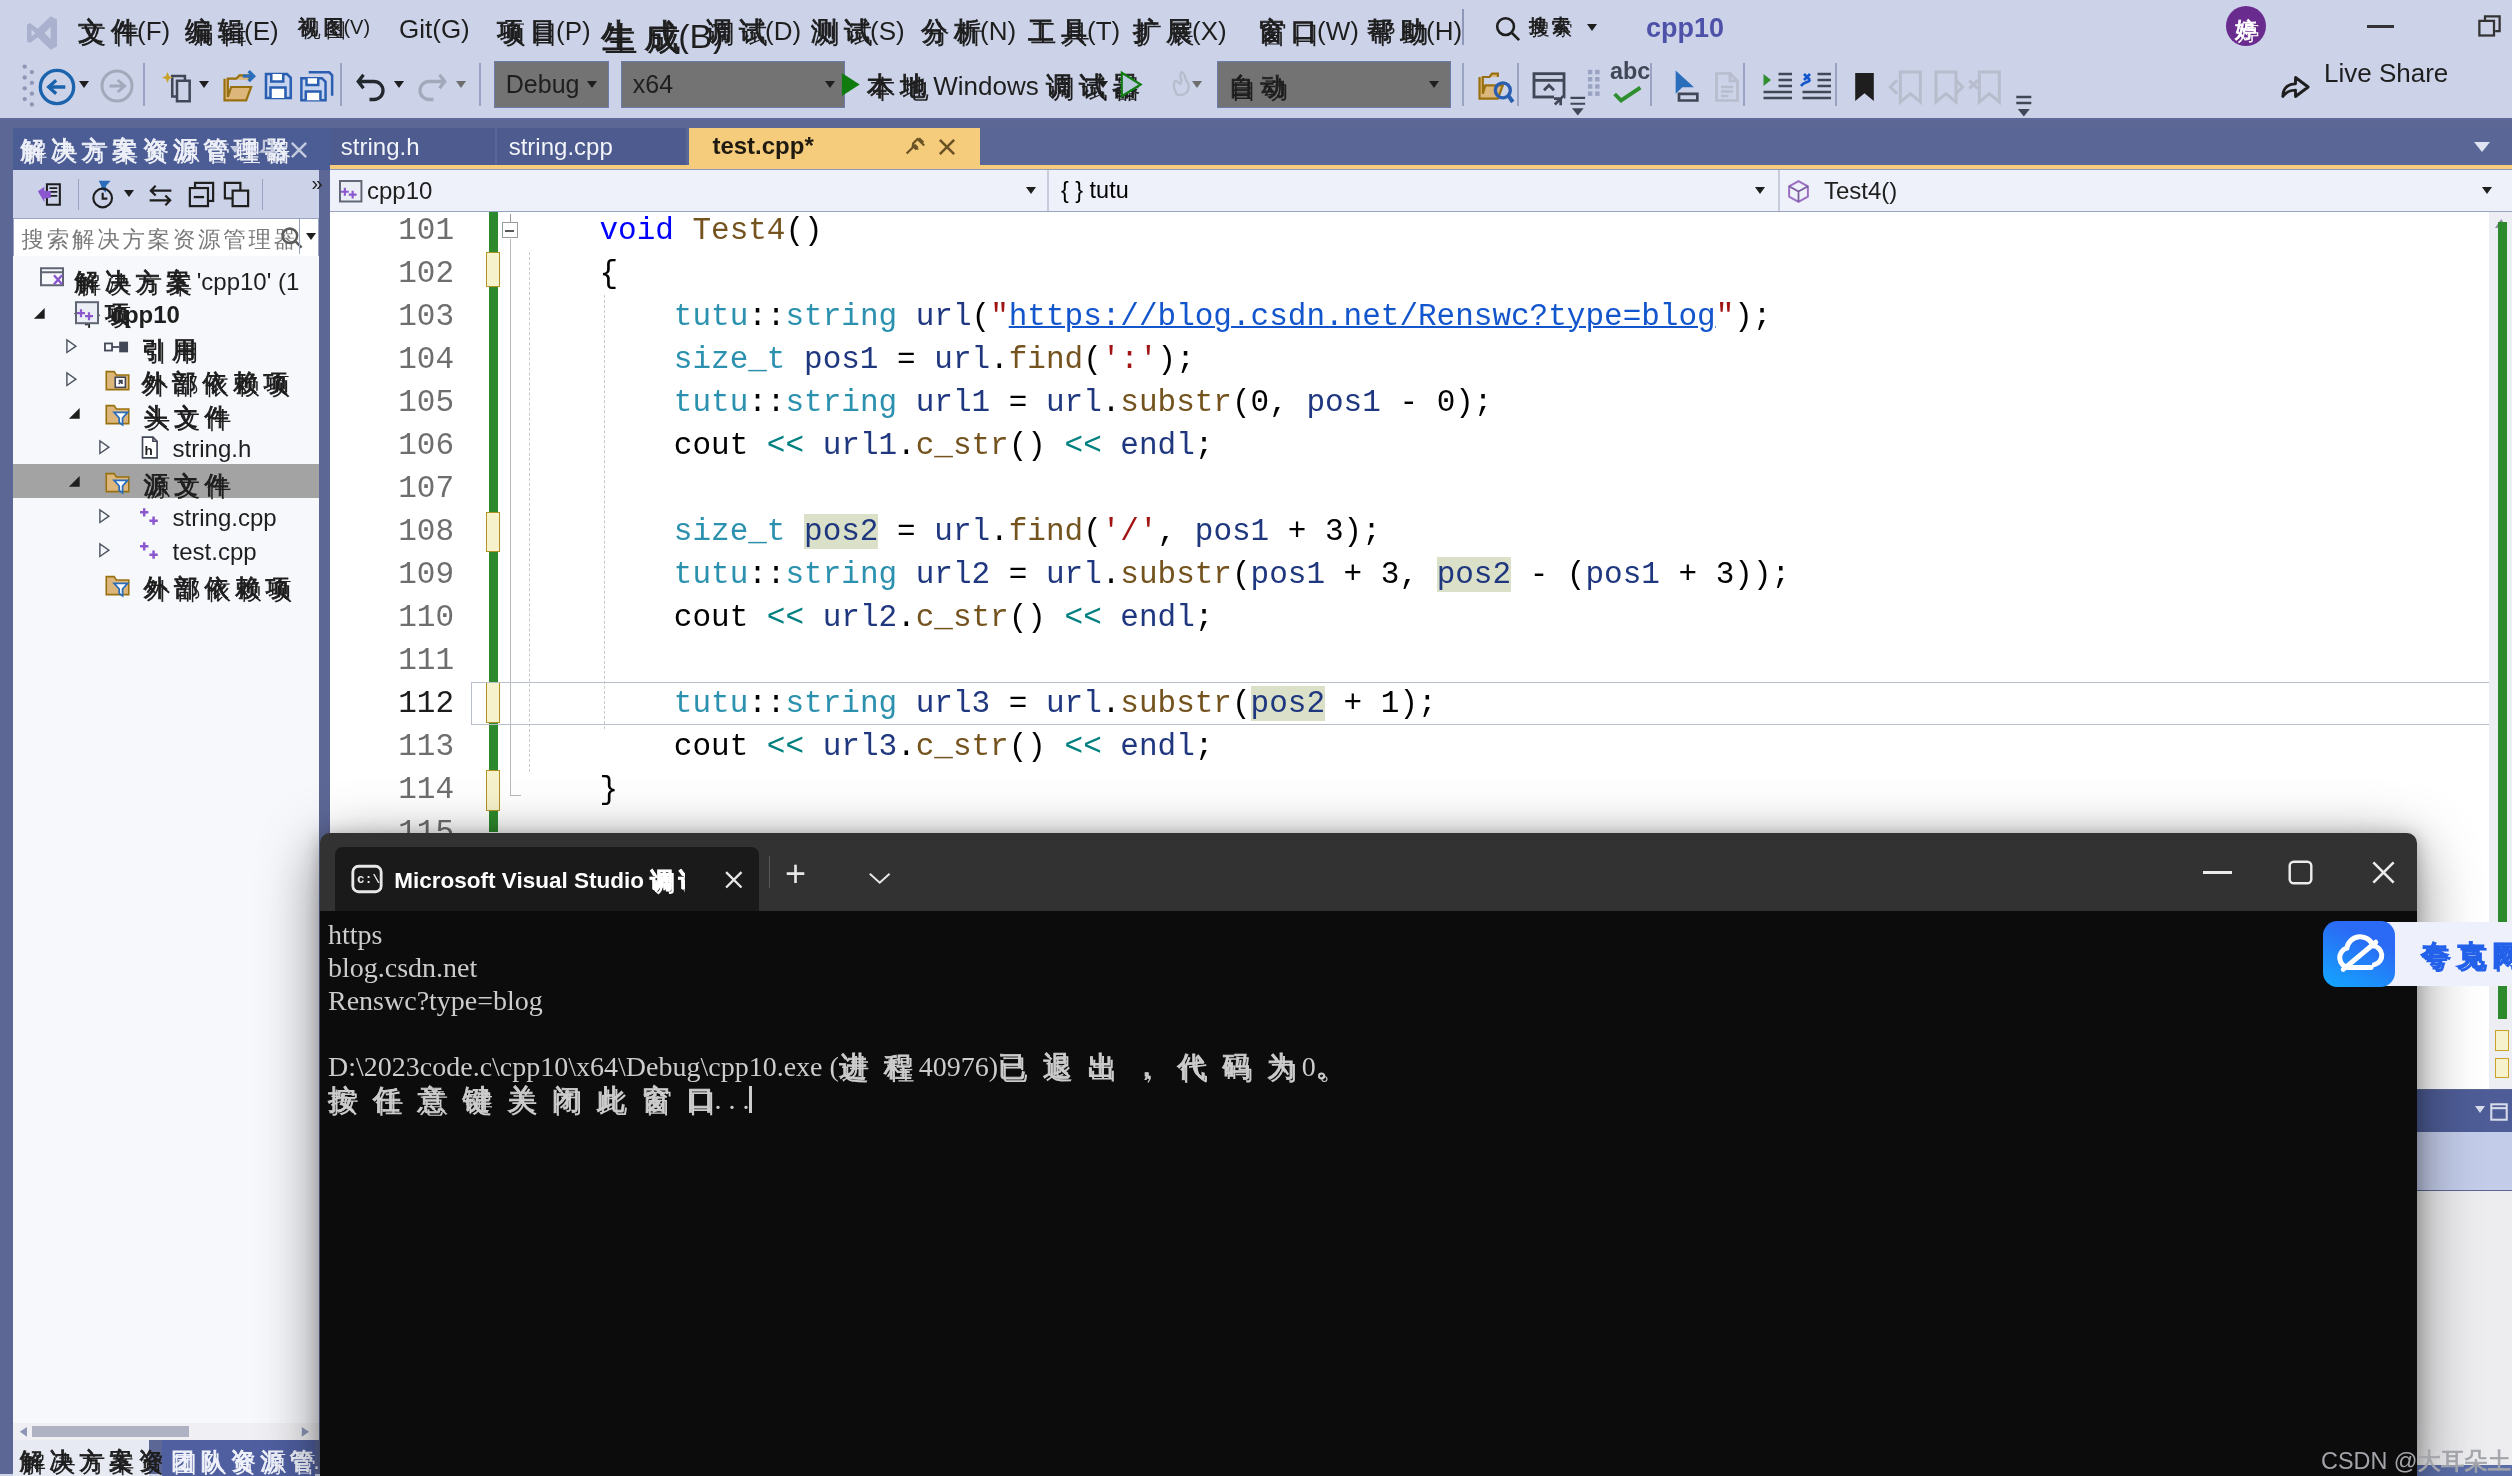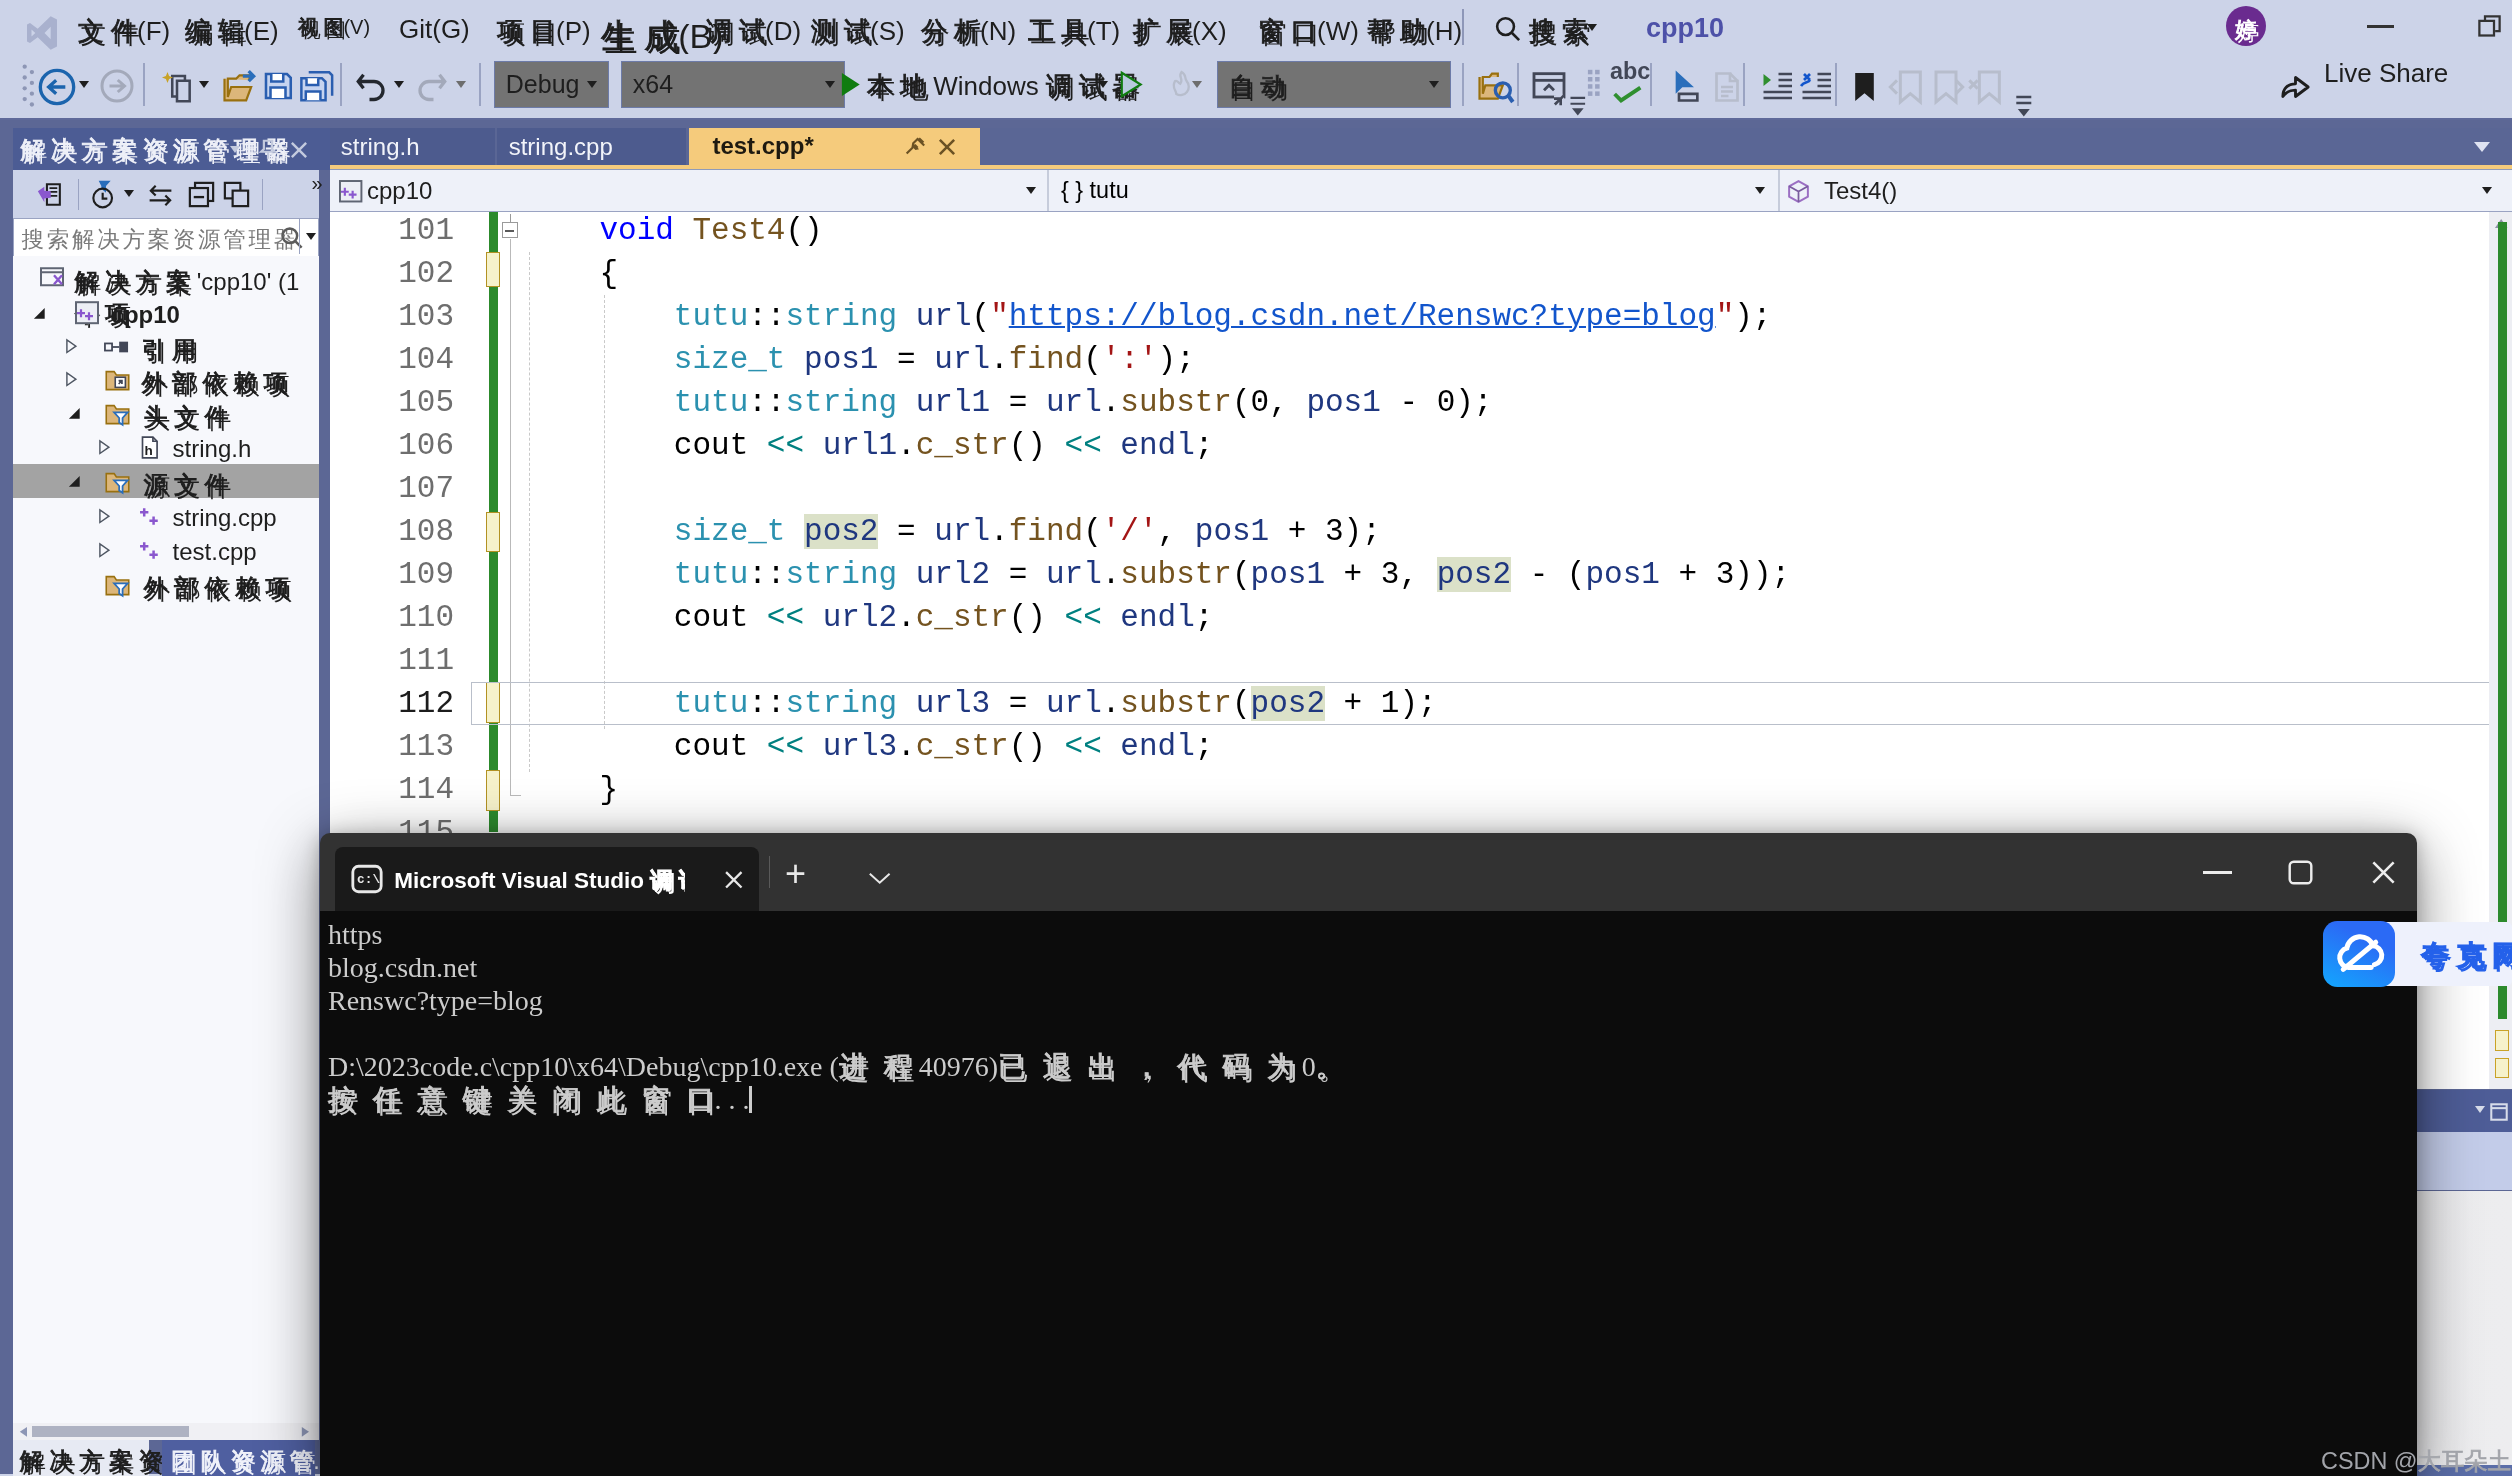--- a/index.html
+++ b/index.html
@@ -53,21 +53,21 @@
 <span class="t" style="left:921px;top:13.5px;font-size:26px"><span class="cj">分析</span>(N)</span>
 <span class="t" style="left:1028px;top:13.5px;font-size:26px"><span class="cj">工具</span>(T)</span>
 <span class="t" style="left:1133px;top:13.5px;font-size:26px"><span class="cj">扩展</span>(X)</span>
 <span class="t" style="left:1258px;top:13.5px;font-size:26px"><span class="cj">窗口</span>(W)</span>
 <span class="t" style="left:1367px;top:13.5px;font-size:26px"><span class="cj">帮助</span>(H)</span>
 <div class="sep" style="left:1462px;top:9px;height:36px;background:#8e97b8"></div>
 <svg width="31" height="31" style="left:1492px;top:12.6px" viewBox="0 0 24 24">
       <circle cx="10.5" cy="10.5" r="6.5" fill="none" stroke="#1e1e1e" stroke-width="2"></circle>
       <path d="M15.5 15.5 21 21" stroke="#1e1e1e" stroke-width="2"></path>
     </svg>
-<span class="t" style="left:1529px;top:13.5px;font-size:26px"><span class="cj">搜索</span></span>
+<span class="t" style="left:1529px;top:13.5px;font-size:18px"><span class="cj">搜索</span></span>
 <div class="dn" style="left:1587px;top:24px"></div>
 <span class="t" style="left:1646px;top:12.6px;font-size:27px;font-weight:bold;color:#4d51a8">cpp10</span>
 <div style="position:absolute;left:2226px;top:6.3px;width:40px;height:40px;border-radius:50%;background:#6a2b8f"></div>
 <span class="t cj" style="left:2235px;top:15.3px;font-size:21.6px;color:#fff">婷</span>
 <div style="position:absolute;left:2367px;top:25px;width:27px;height:2.7px;background:#333"></div>
 <svg width="27" height="27" style="left:2476px;top:12.6px" viewBox="0 0 24 24">
       <rect x="3" y="7" width="13" height="13" fill="none" stroke="#333" stroke-width="2"></rect>
       <path d="M8 7V3h13v13h-4" fill="none" stroke="#333" stroke-width="2"></path>
     </svg>
 </div>

